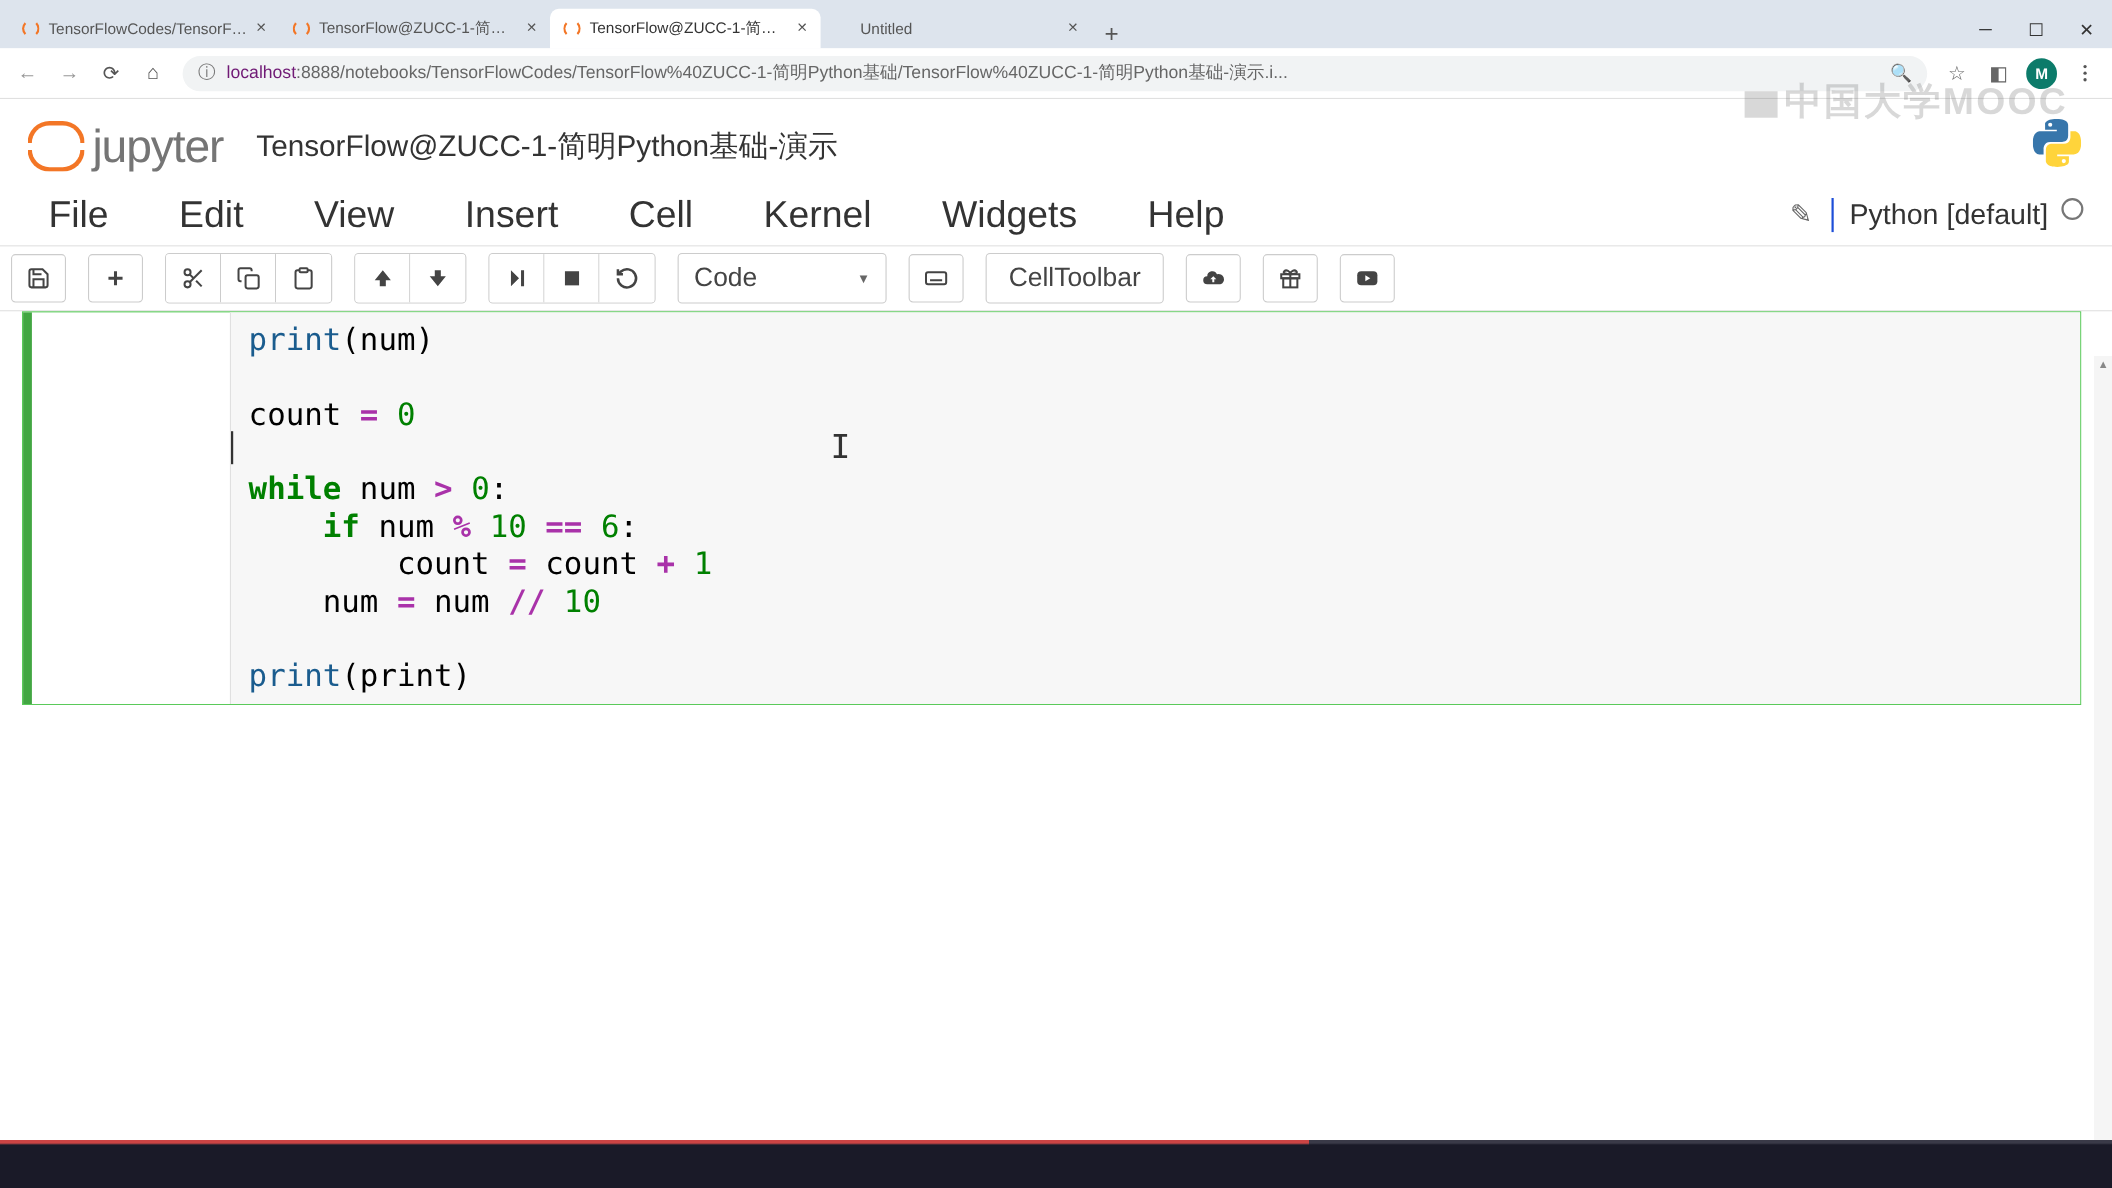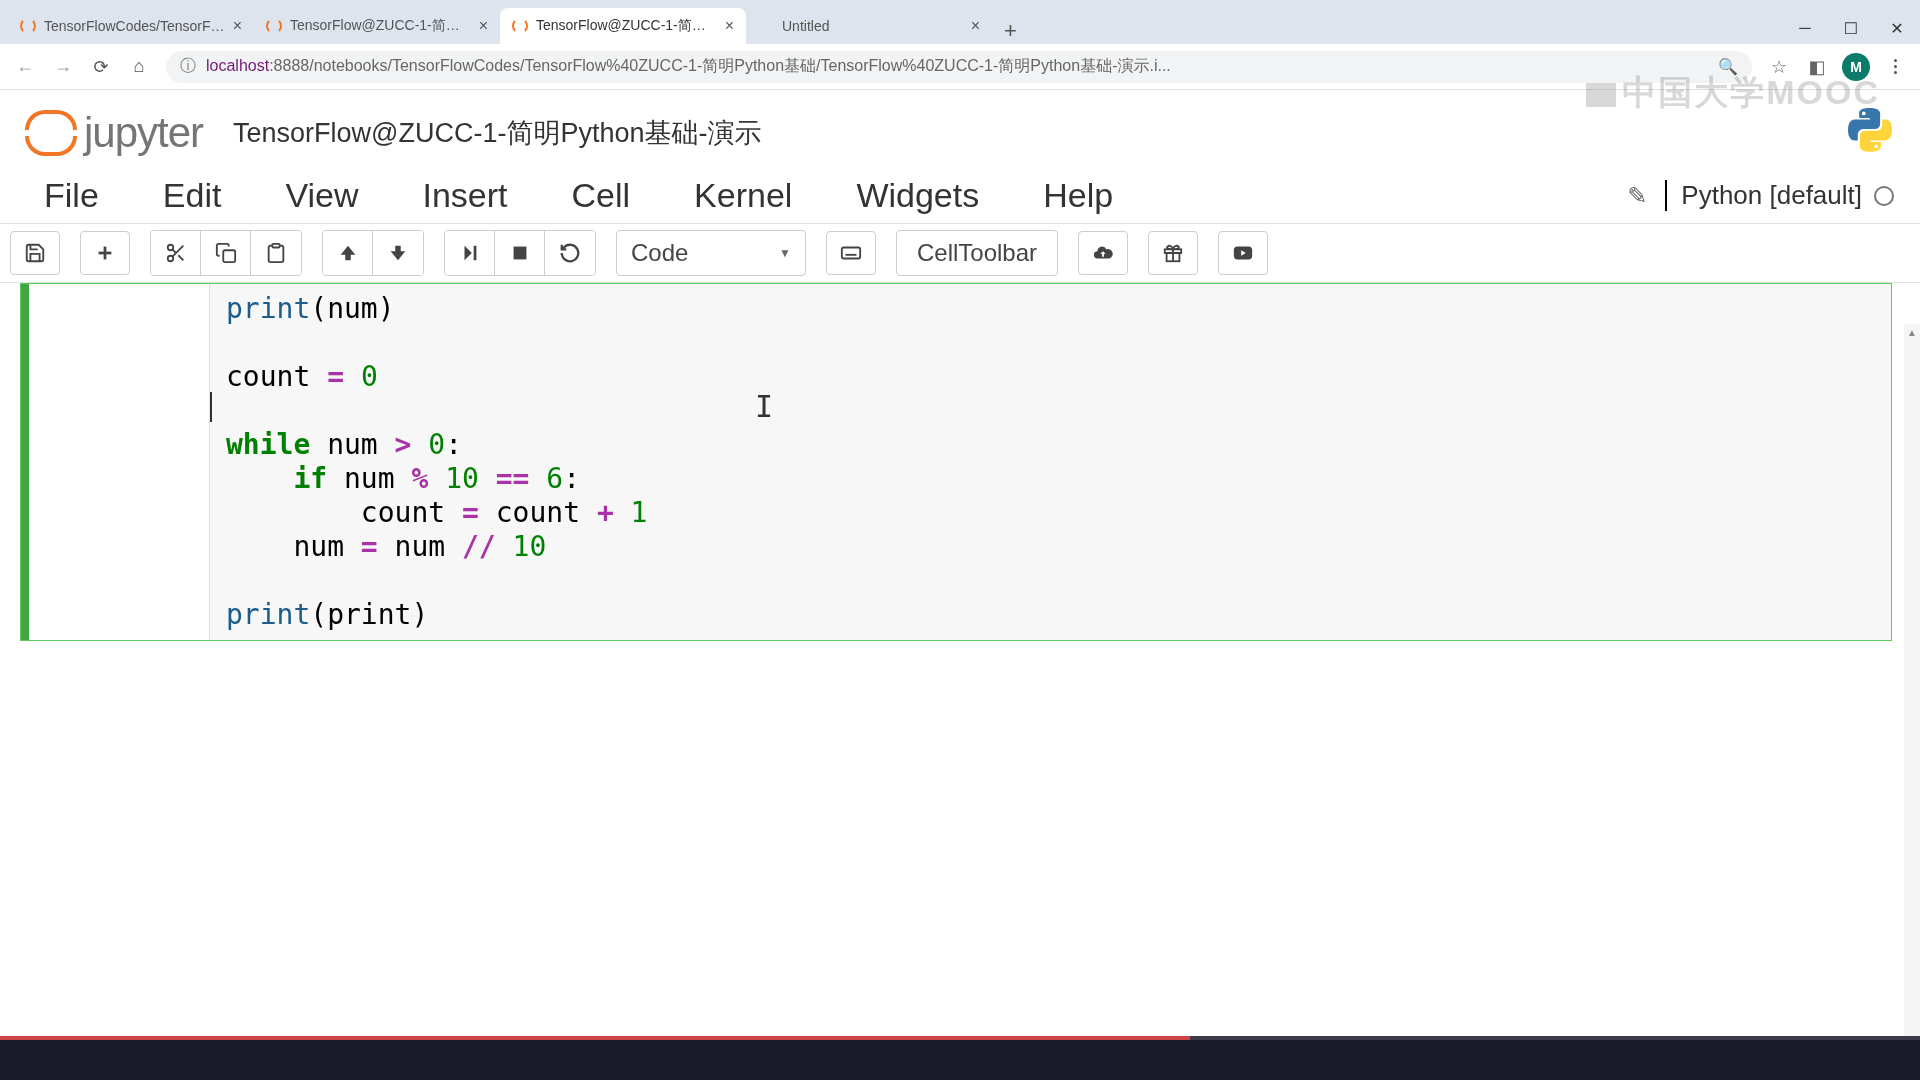--- a/index.html
+++ b/index.html
@@ -40,21 +40,21 @@
     .notebook-title { font-size: 27px; color: #333; margin-left: 30px; font-weight: 400; }
     .python-logo { position: absolute; right: 28px; top: 18px; width: 44px; height: 44px; }
     .watermark { position: absolute; right: 40px; top: -20px; font-size: 34px; color: rgba(100,100,100,0.25); font-weight: bold; letter-spacing: 2px; pointer-events: none; }
     .watermark .box { display: inline-block; width: 30px; height: 24px; background: rgba(100,100,100,0.25); margin-right: 6px; vertical-align: middle; }
     
     
     .menu-bar { display: flex; align-items: center; padding: 0 26px; height: 56px; border-bottom: 1px solid #e0e0e0; }
     .menu-item { font-size: 34px; color: #333; padding: 6px 18px; margin-right: 28px; cursor: pointer; }
     .menu-spacer { flex: 1; }
     .edit-icon { font-size: 24px; color: #666; margin-right: 18px; cursor: pointer; }
-    .kernel-indicator { border-left: 2px solid #000000; padding-left: 14px; display: flex; align-items: center; font-size: 26px; color: #333; }
+    .kernel-indicator { border-left: 2px solid #1d4ed8; padding-left: 14px; display: flex; font-size: 26px; color: #333; }
     .kernel-circle { width: 20px; height: 20px; border: 2px solid #777; border-radius: 50%; margin-left: 12px; }
     
     
     .toolbar { display: flex; align-items: center; padding: 6px 10px; gap: 20px; border-bottom: 1px solid #e0e0e0; }
     .tool-group { display: flex; border: 1px solid #ccc; border-radius: 4px; overflow: hidden; }
     .tool-btn { width: 50px; height: 44px; display: flex; align-items: center; justify-content: center; border-right: 1px solid #ccc; font-size: 20px; color: #444; cursor: pointer; background: #fff; }
     .tool-btn:last-child { border-right: none; }
     .tool-btn.single { border: 1px solid #ccc; border-radius: 4px; }
     .tool-btn svg { width: 22px; height: 22px; }
     .cell-type-select { width: 190px; height: 46px; border: 1px solid #ccc; border-radius: 4px; padding: 0 14px; font-size: 24px; color: #444; background: #fff; display: flex; align-items: center; justify-content: space-between; cursor: pointer; }

